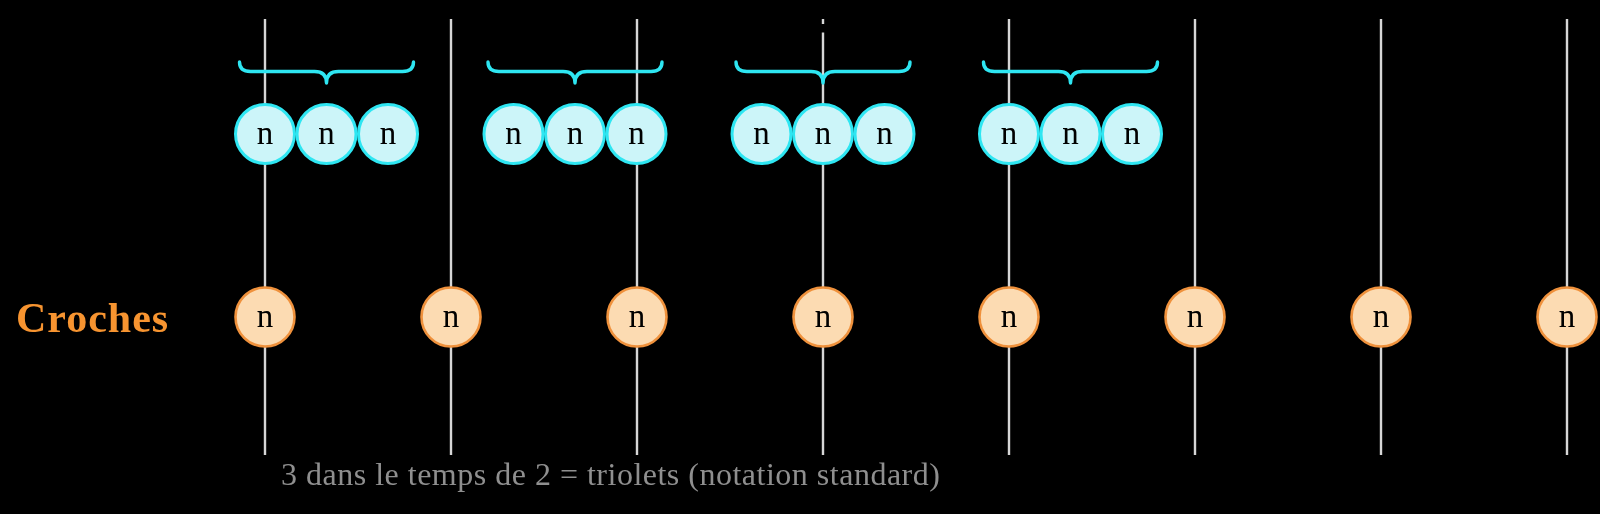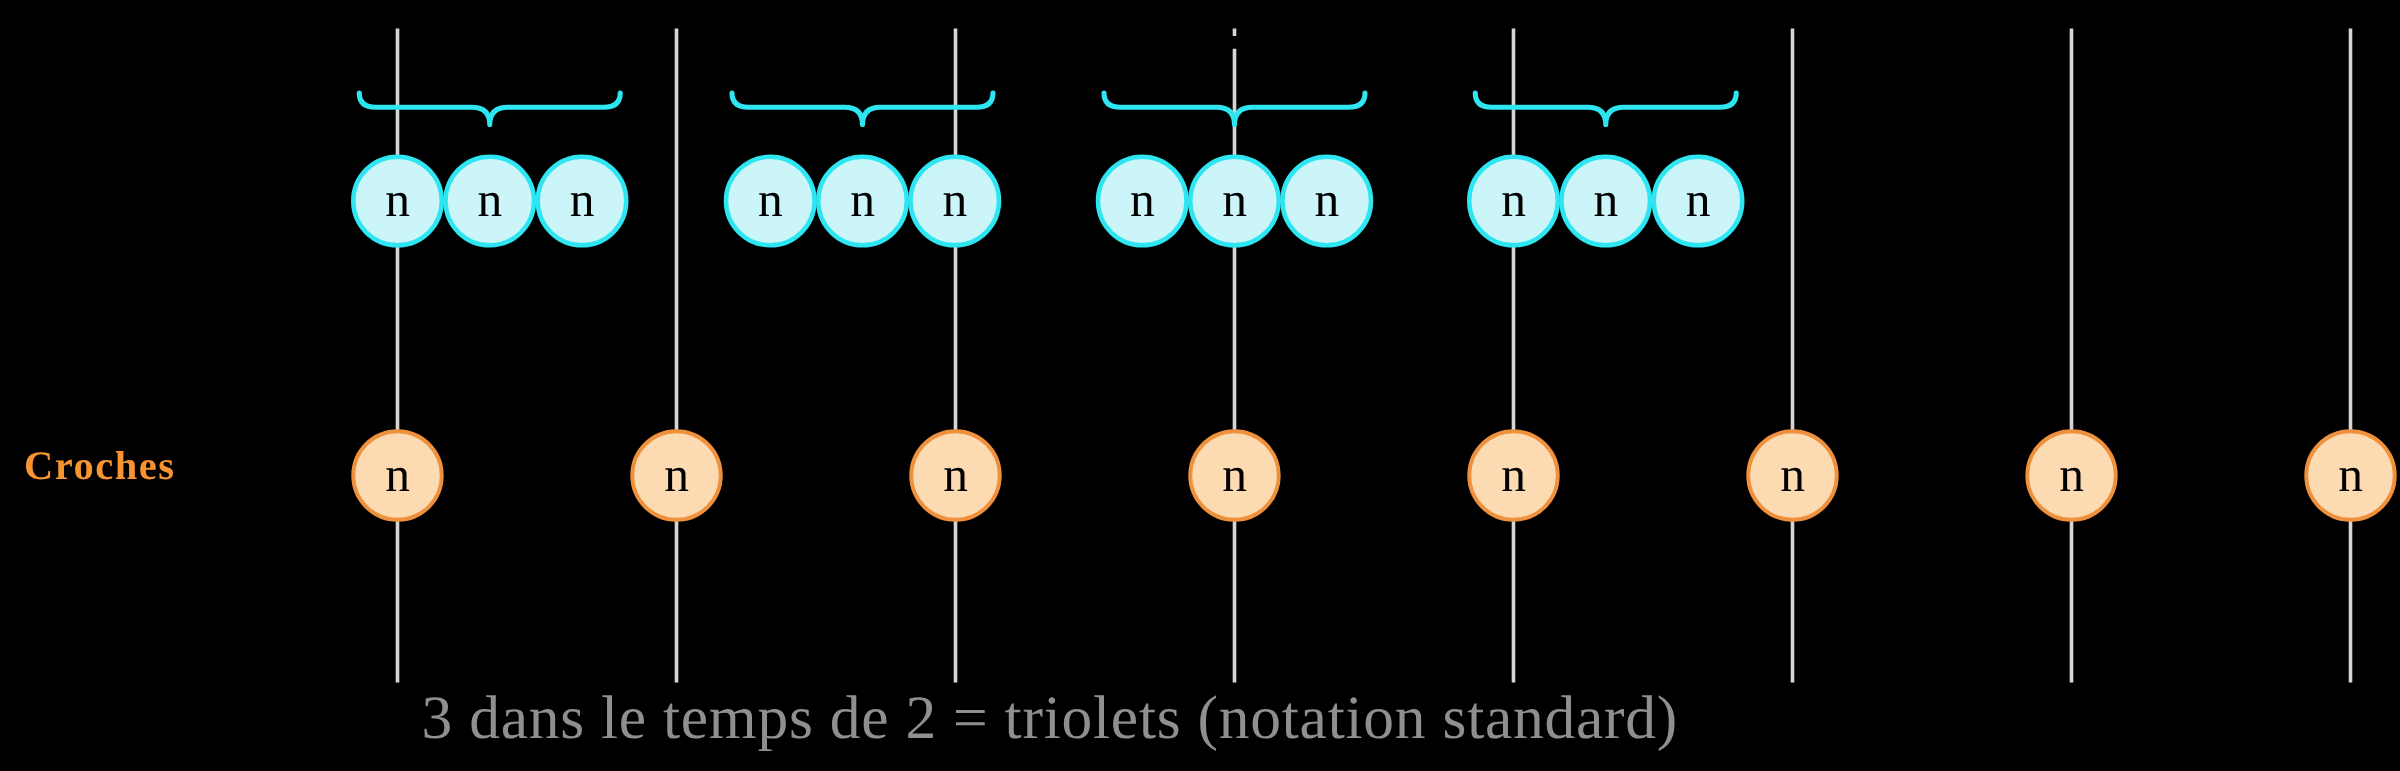--- a/index.html
+++ b/index.html
@@ -17,30 +17,30 @@
   #diagram-svg {
     position: absolute;
     left: 0;
     top: 0;
   }
   .row-label {
     position: absolute;
     left: 16px;
     top: 297px;
     font-weight: bold;
-    font-size: 27px;
+    font-size: 42px;
     letter-spacing: 1px;
     line-height: 1;
     white-space: nowrap;
   }
   .caption {
     position: absolute;
     left: 281px;
     top: 458px;
-    font-size: 41px;
+    font-size: 32px;
     letter-spacing: 0.5px;
     line-height: 1;
     white-space: nowrap;
   }
 </style>
 </head>
 <body>
 
 <div id="stage" style="background: rgb(0, 0, 0);">
   <svg id="diagram-svg" width="1600" height="514" viewBox="0 0 1600 514">

